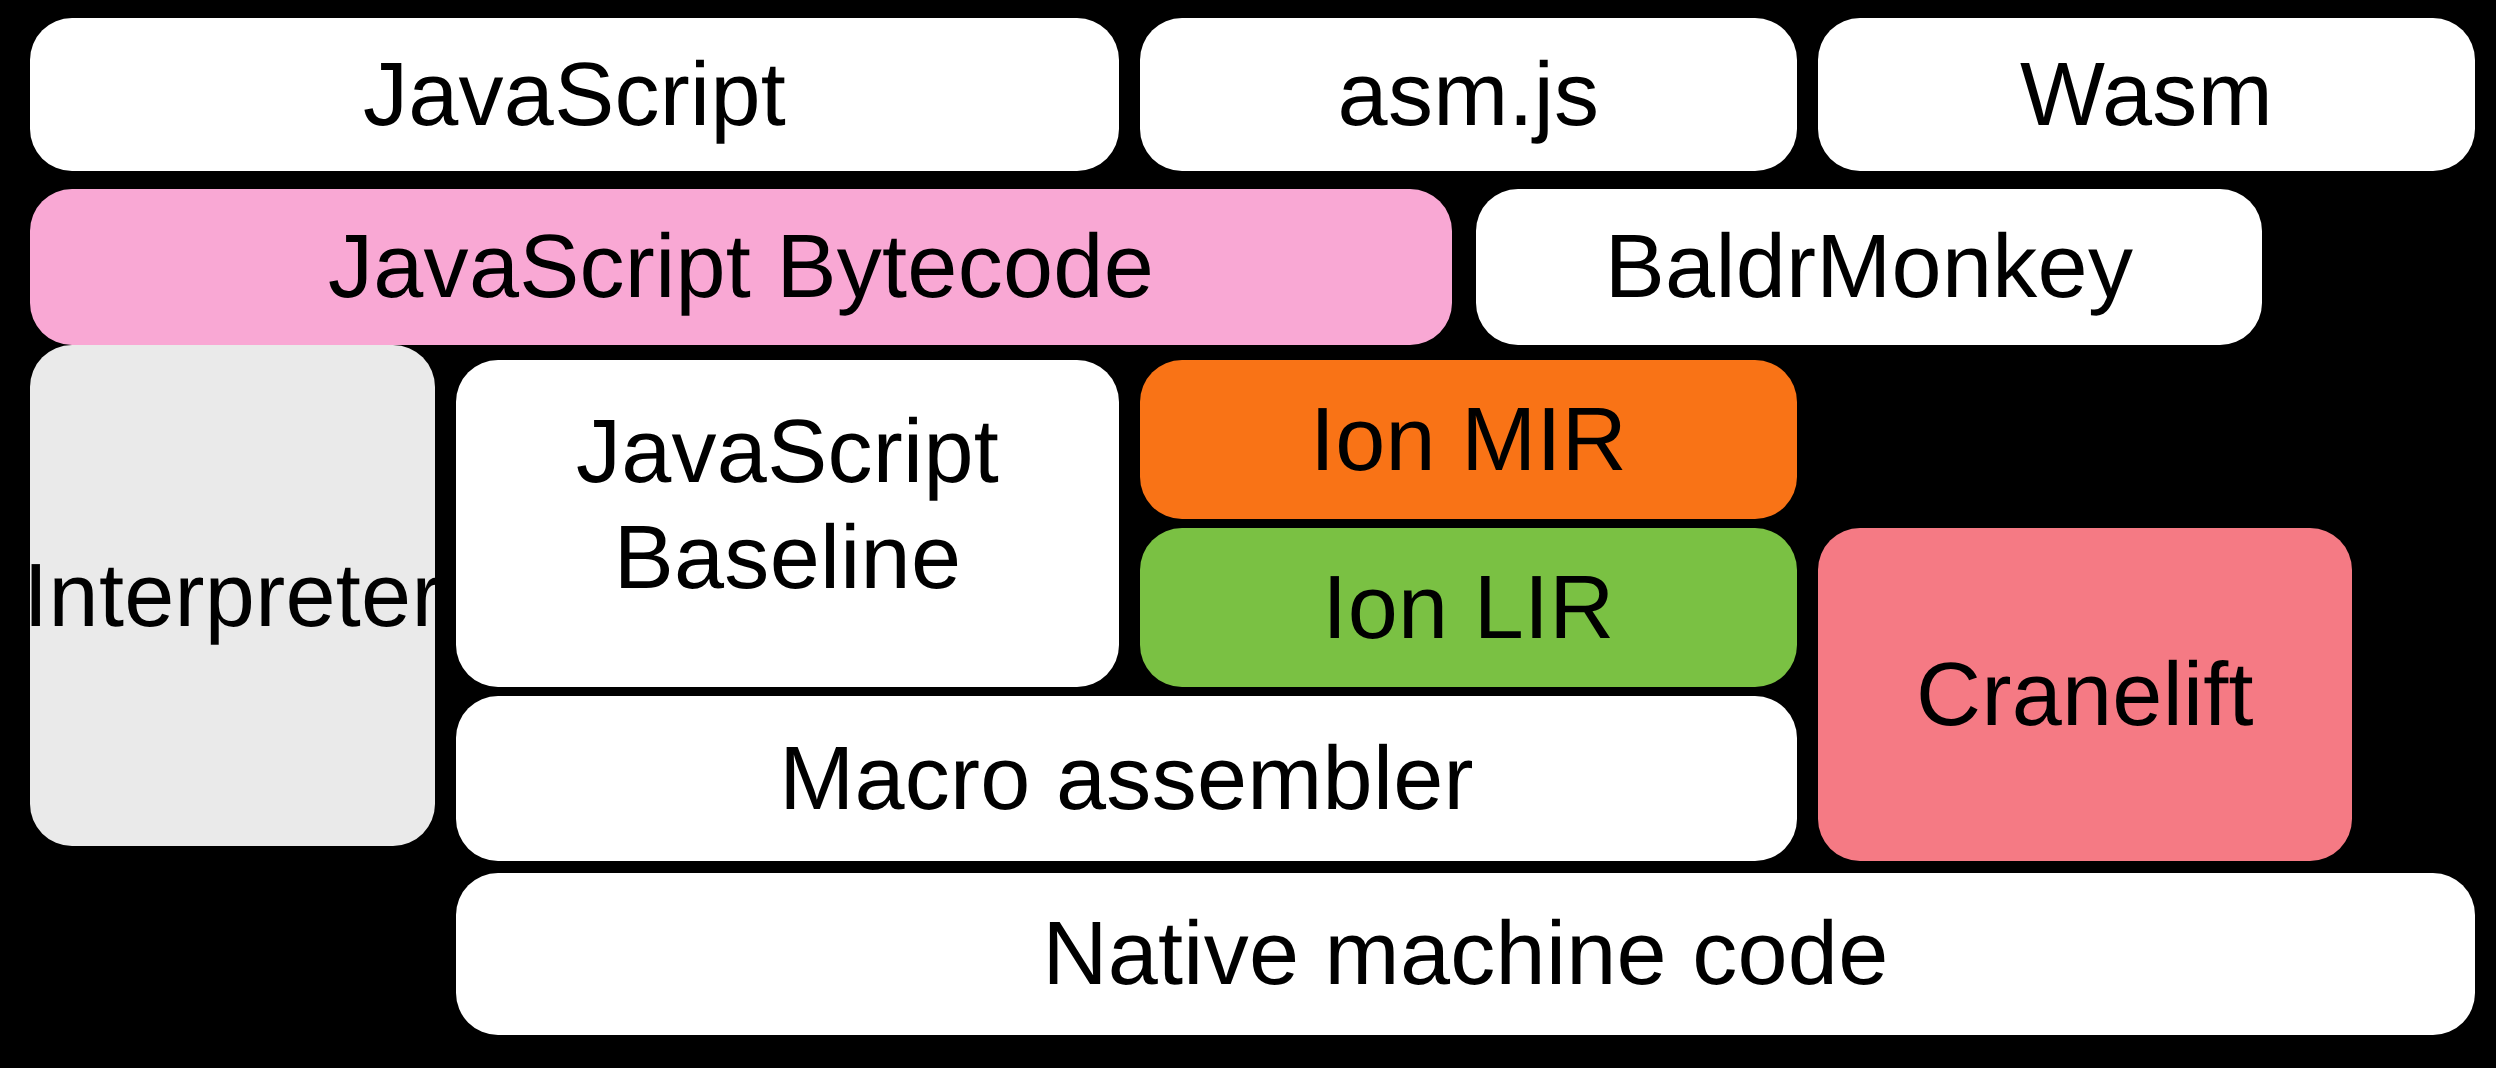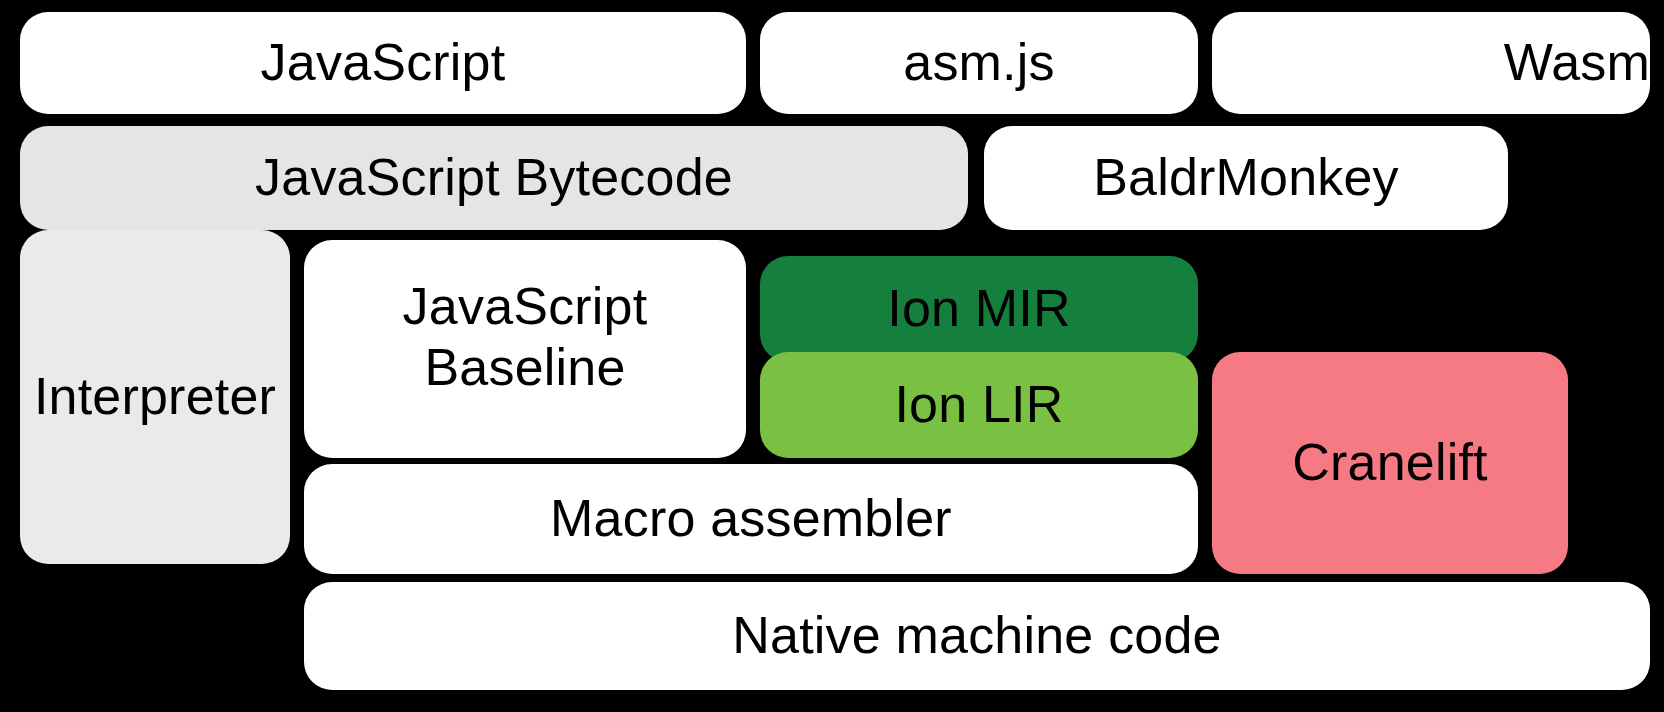--- a/index.html
+++ b/index.html
@@ -18,30 +18,30 @@
   .box {
     position: absolute;
     border-radius: 28px;
     display: flex;
     align-items: center;
     justify-content: center;
     background: #fff;
   }
   .box .label {
     color: #000;
-    font-size: 52px;
+    font-size: 60px;
     line-height: 1.18;
     text-align: center;
     white-space: pre-line;
     letter-spacing: 0.2px;
   }
   
   .b-javascript   { left: 20px;   top: 12px;  width: 726px;  height: 102px; }
   .b-asmjs        { left: 760px;  top: 12px;  width: 438px;  height: 102px; align-items: center; }
-  .b-wasm         { left: 1212px; top: 12px;  width: 438px;  height: 102px; justify-content: flex-end; }
+  .b-wasm         { left: 1212px; top: 12px;  width: 438px;  height: 102px; }
   .b-bytecode     { left: 20px;   top: 126px; width: 948px;  height: 104px; }
   .b-baldrmonkey  { left: 984px;  top: 126px; width: 524px;  height: 104px; }
   .b-interpreter  { left: 20px;   top: 230px; width: 270px;  height: 334px; }
   .b-baseline     { left: 304px;  top: 240px; width: 442px;  height: 218px; padding-bottom: 0; }
   .b-baseline .label { position: relative; top: -12px; }
   .b-ion-mir      { left: 760px;  top: 240px; width: 438px;  height: 106px; }
   .b-ion-lir      { left: 760px;  top: 352px; width: 438px;  height: 106px; }
   .b-cranelift    { left: 1212px; top: 352px; width: 356px;  height: 222px; }
   .b-macro        { left: 304px;  top: 464px; width: 894px;  height: 110px; }
   .b-native       { left: 304px;  top: 582px; width: 1346px; height: 108px; }
@@ -56,38 +56,38 @@
   </div>
 
   <div class="box b-asmjs" style="background-color: rgb(255, 255, 255);">
     <span class="label">asm.js</span>
   </div>
 
   <div class="box b-wasm" style="background-color: rgb(255, 255, 255);">
     <span class="label">Wasm</span>
   </div>
 
-  <div class="box b-bytecode" style="background-color: #e5e5e5;">
+  <div class="box b-bytecode" style="background-color: #f9a8d4;">
     <span class="label">JavaScript Bytecode</span>
   </div>
 
   <div class="box b-baldrmonkey" style="background-color: rgb(255, 255, 255);">
     <span class="label">BaldrMonkey</span>
   </div>
 
   <div class="box b-interpreter" style="background-color: rgb(234, 234, 234);">
     <span class="label">Interpreter</span>
   </div>
 
   <div class="box b-baseline" style="background-color: rgb(255, 255, 255);">
     <span class="label">JavaScript
 Baseline</span>
   </div>
 
-  <div class="box b-ion-mir" style="background-color: #15803d; margin-top: 16px;">
+  <div class="box b-ion-mir" style="background-color: #f97316;">
     <span class="label">Ion MIR</span>
   </div>
 
   <div class="box b-ion-lir" style="background-color: rgb(122, 193, 67);">
     <span class="label">Ion LIR</span>
   </div>
 
   <div class="box b-cranelift" style="background-color: rgb(245, 122, 132);">
     <span class="label">Cranelift</span>
   </div>

